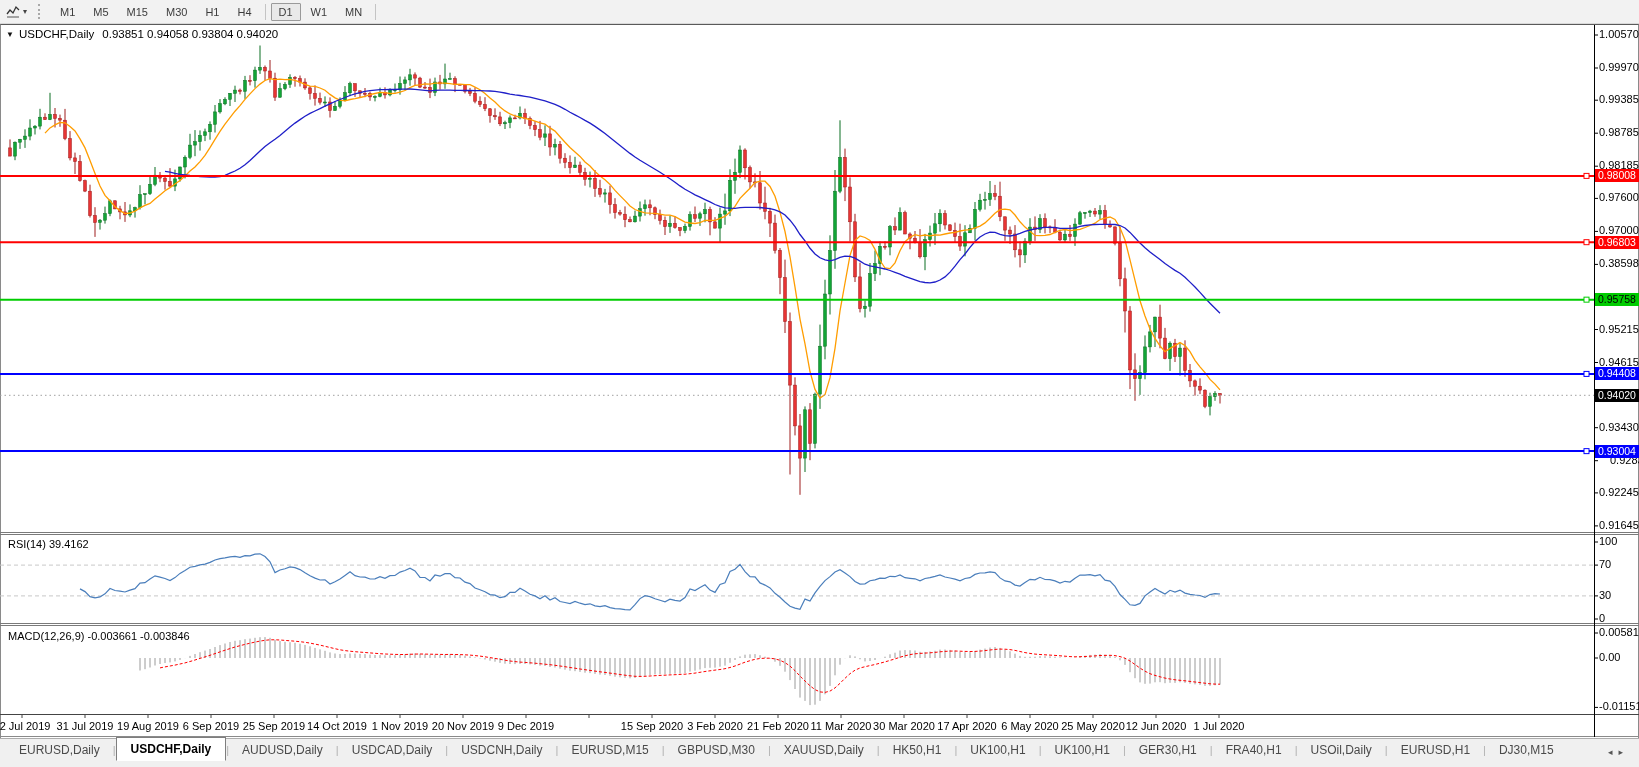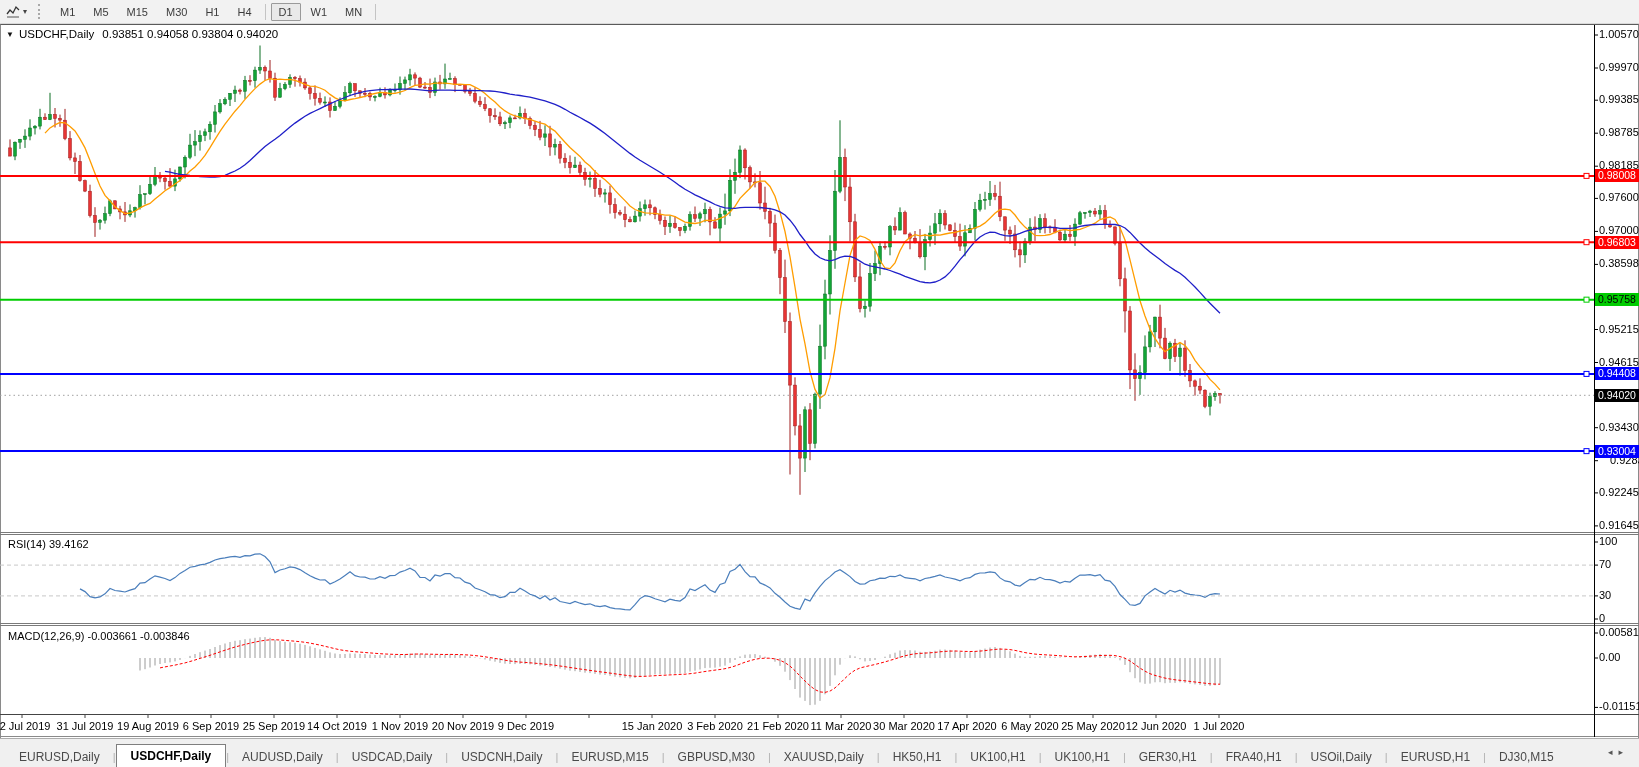--- a/index.html
+++ b/index.html
@@ -19,21 +19,21 @@
   #chart-title{left:6px;top:28px;font-size:11.5px;color:#000;}
   #chart-title .tri{font-size:8px;vertical-align:1px;margin-right:5px;color:#111;}
   #chart-title .ohlc{margin-left:8px;}
   #rsi-label{left:8px;top:538px;font-size:11px;color:#000;}
   #macd-label{left:8px;top:630px;font-size:11px;color:#000;}
   .axlabel{position:absolute;left:1599px;font-size:11px;color:#000;z-index:2;white-space:nowrap;}
   .badge{position:absolute;left:1595px;width:44px;height:13px;font-size:10.5px;line-height:13px;
     padding-left:3px;z-index:3;white-space:nowrap;}
   .datelabel{position:absolute;width:74px;text-align:center;top:720px;font-size:11px;color:#000;z-index:2;}
   #tabbar{position:absolute;left:0;top:738px;width:1639px;height:29px;background:#f0f0f0;
-    border-top:1px solid #adadad;z-index:5;display:flex;align-items:flex-end;}
+    border-top:1px solid #adadad;z-index:5;display:flex;align-items:flex-start;}
   .tab{font-size:12px;color:#4a4a4a;padding:4px 13px;white-space:nowrap;cursor:pointer;}
   .tab.active{background:#fff;color:#000;font-weight:bold;border:1px solid #7e7e7e;border-bottom:1px solid #fff;
     padding:4px 14px;margin-top:-2px;}
   .tabsep{color:#b0b0b0;font-size:11px;}
   #tab-nav{position:absolute;right:10px;top:8px;font-size:9px;color:#555;letter-spacing:6px;cursor:pointer;}
 </style>
 </head>
 <body>
 
 <svg id="gfx">
@@ -888,21 +888,21 @@
     <div class="datelabel" style="left: -15px;">12 Jul 2019</div>
     <div class="datelabel" style="left: 48px;">31 Jul 2019</div>
     <div class="datelabel" style="left: 111px;">19 Aug 2019</div>
     <div class="datelabel" style="left: 174px;">6 Sep 2019</div>
     <div class="datelabel" style="left: 237px;">25 Sep 2019</div>
     <div class="datelabel" style="left: 300px;">14 Oct 2019</div>
     <div class="datelabel" style="left: 363px;">1 Nov 2019</div>
     <div class="datelabel" style="left: 426px;">20 Nov 2019</div>
     <div class="datelabel" style="left: 489px;">9 Dec 2019</div>
     <div class="datelabel" style="left: 552px; margin-top: 32px;">27 Dec 2019</div>
-    <div class="datelabel" style="left: 615px;">15 Jan 2020</div>
+    <div class="datelabel" style="left: 615px;">15 Sep 2020</div>
     <div class="datelabel" style="left: 678px;">3 Feb 2020</div>
     <div class="datelabel" style="left: 741px;">21 Feb 2020</div>
     <div class="datelabel" style="left: 804px;">11 Mar 2020</div>
     <div class="datelabel" style="left: 867px;">30 Mar 2020</div>
     <div class="datelabel" style="left: 930px;">17 Apr 2020</div>
     <div class="datelabel" style="left: 993px;">6 May 2020</div>
     <div class="datelabel" style="left: 1056px;">25 May 2020</div>
     <div class="datelabel" style="left: 1119px;">12 Jun 2020</div>
     <div class="datelabel" style="left: 1182px;">1 Jul 2020</div>
   </div>

